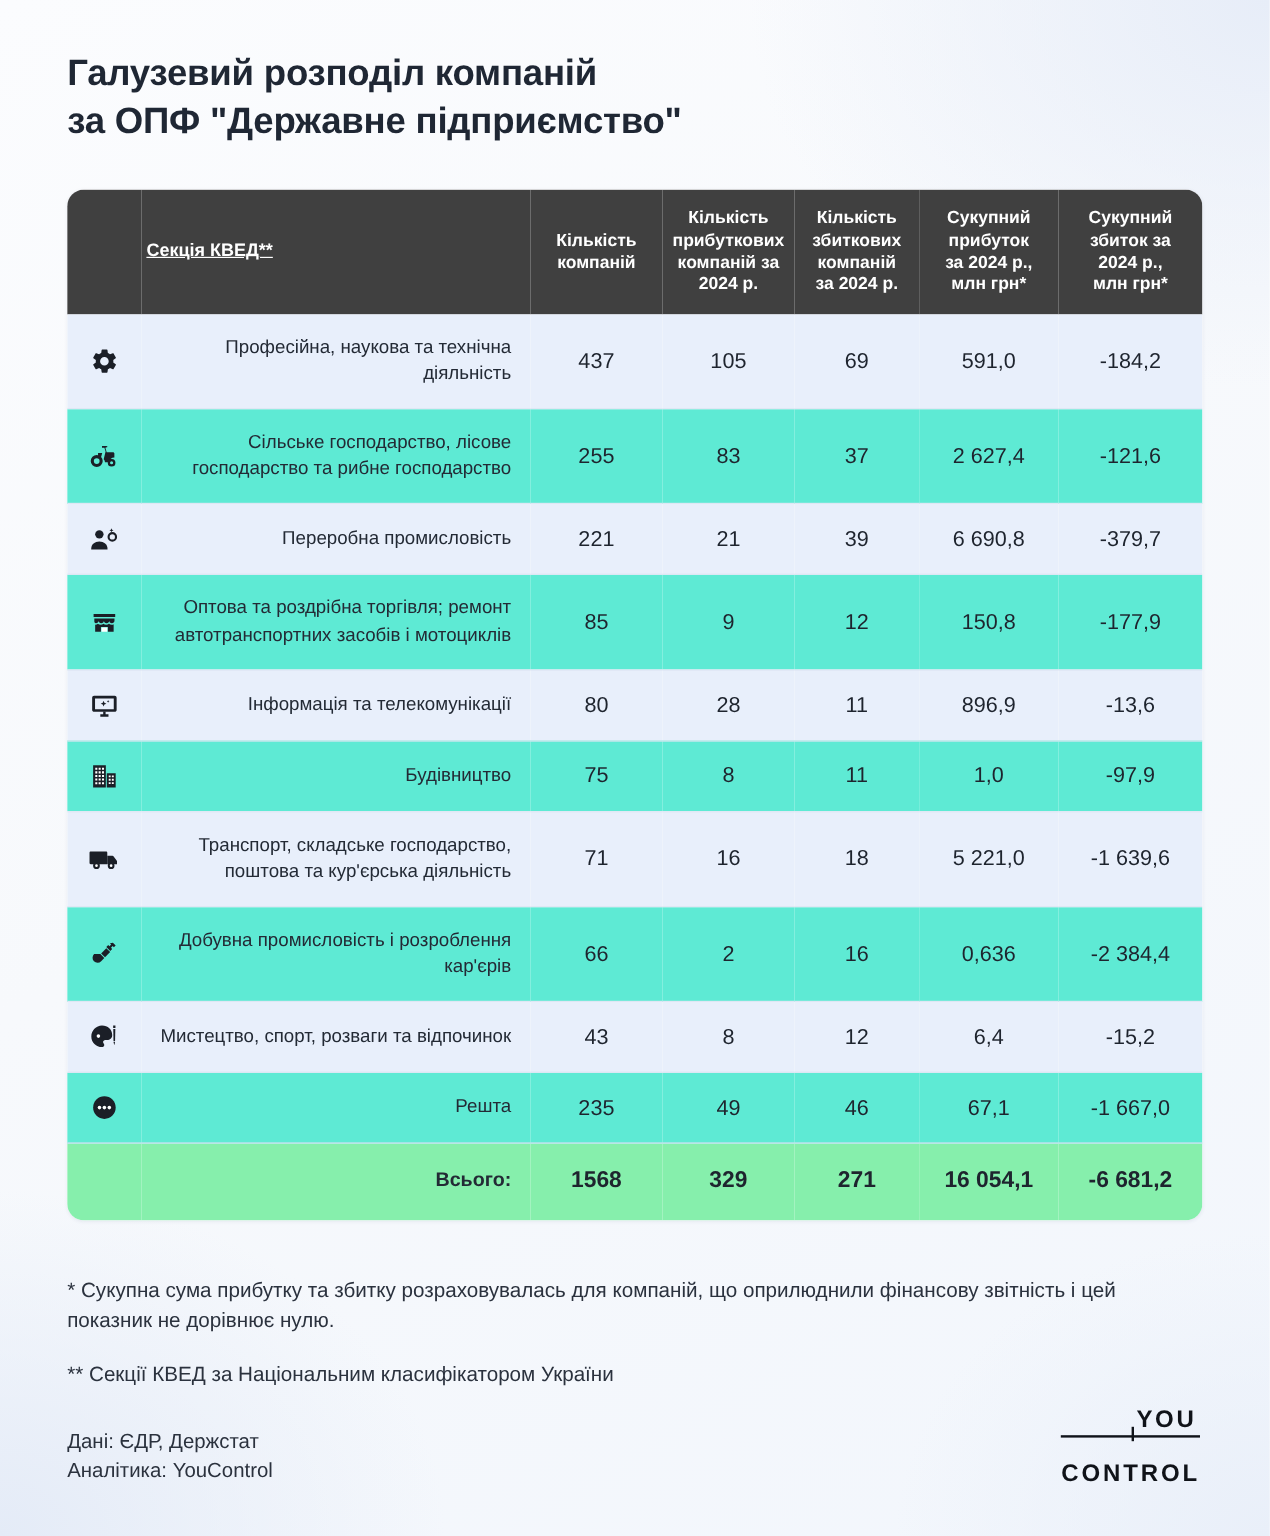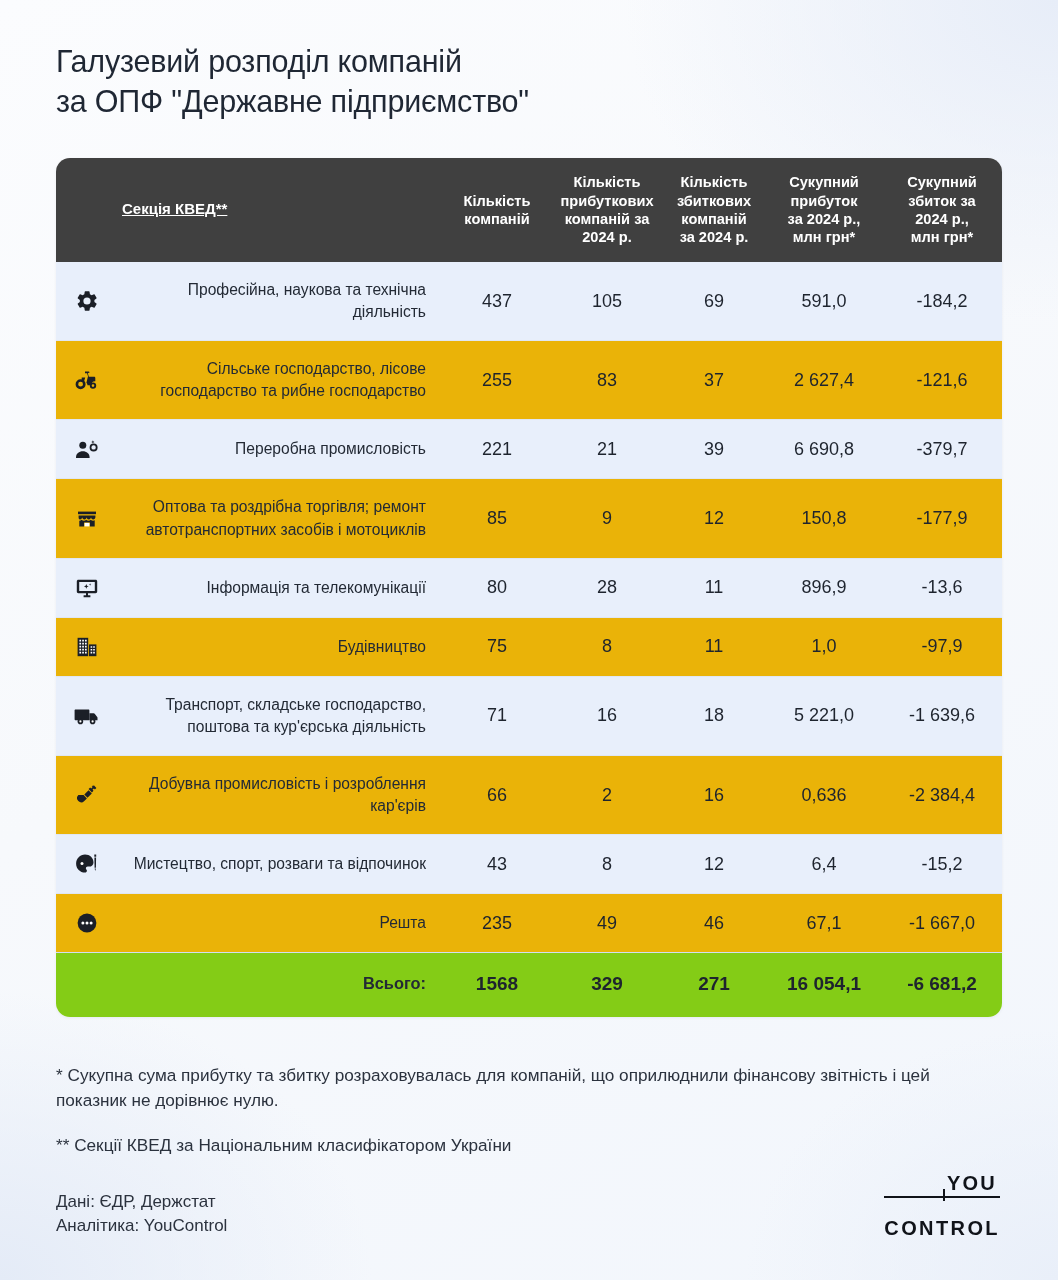--- a/index.html
+++ b/index.html
@@ -26,21 +26,21 @@
     width: 1058px;
     height: 1280px;
     padding: 0 56px;
   }
 
   
   .head { padding-top: 42px; }
 
   .title {
     font-size: 30.5px;
-    font-weight: 400;
+    font-weight: 700;
     line-height: 1.31;
     letter-spacing: -0.2px;
     color: #1f2734;
     white-space: pre-line;
   }
 
   .subtitle {
     margin-top: 15px;
     font-size: 19.5px;
     font-weight: 400;
@@ -84,21 +84,21 @@
   }
   thead th.h-name {
     text-align: left;
     padding-left: 4px;
     font-size: 15px;
     text-decoration: underline;
   }
   thead th.h-num { text-align: center; }
   thead th.h-icon { padding: 0; }
 
-  tbody tr { background: #eab308; }
+  tbody tr { background: #5eead4; }
   tbody tr.alt { background: #e8effb; }
   tbody tr + tr > td { border-top: 1px solid #dfe7f4; }
 
   tbody td {
     padding: 17px 6px;
     vertical-align: middle;
     font-size: 17.5px;
     color: #20262f;
   }
 
@@ -118,21 +118,21 @@
     padding-right: 16px;
   }
 
   td.cell-num {
     text-align: center;
     font-size: 18px;
     color: #1e242e;
     white-space: nowrap;
   }
 
-  tr.total-row { background: #84cc16; }
+  tr.total-row { background: #86efac; }
   tr.total-row td {
     padding-top: 19px;
     padding-bottom: 21px;
     font-weight: 700;
     border-top: 1px solid #d2dff2;
   }
   tr.total-row td.cell-name { font-size: 16.4px; }
   tr.total-row td.cell-num  { font-size: 19px; }
 
   .icon-svg { display: block; margin: 0 auto; fill: #1b1f27; }

